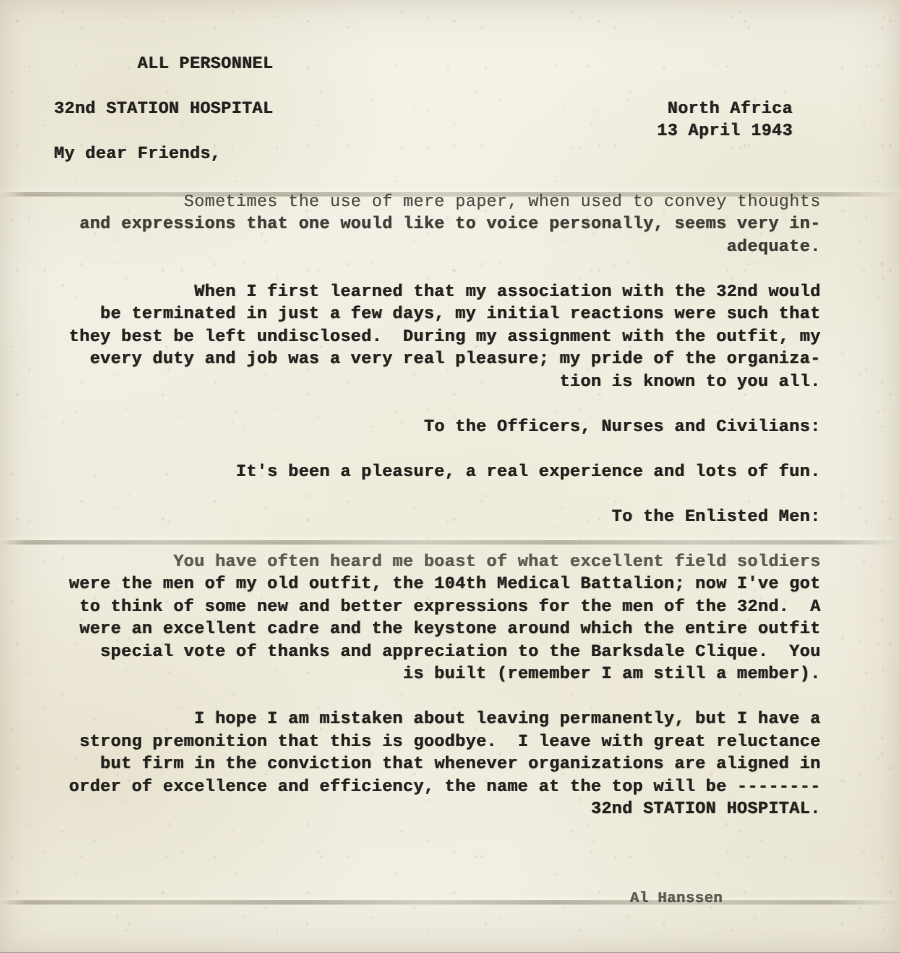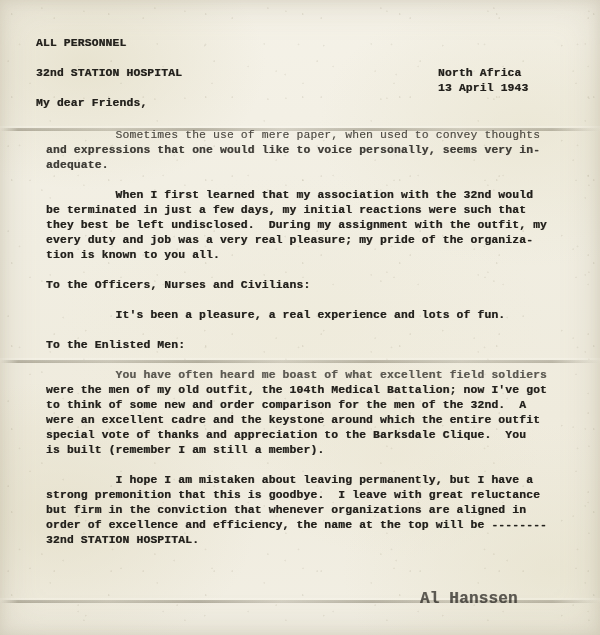--- a/index.html
+++ b/index.html
@@ -118,37 +118,37 @@
   }
 
   .tx.light {
     color: #34312b;
     font-weight: 400;
     text-shadow:
        0.4px 0 0 rgba(55,52,44,0.30),
        0 0.35px 0 rgba(55,52,44,0.16);
   }
 
-  .blk { position: absolute; }
+  .blk { position: absolute; text-align: right; }
   .blk .tx { position: static; display: block; }
 
   #addr-block  { left: 36px; top: 36px; }
   #place-block { left: 438px; top: 66px; }
   #salutation  { left: 36px; top: 96px; }
   #body-block  { left: 46px; top: 128px; }
 
   #body-block .para { margin: 0 0 15px 0; }
   #body-block .para:last-child { margin-bottom: 0; }
   #body-block .section-head { margin: 0 0 15px 0; }
 
   #signature {
     left: 420px;
     top: 592px;
   }
-  #signature .tx { font-size: 16px; }
+  #signature .tx { font-size: 10px; }
 
   .faded { opacity: 0.86; }
   .vfaded { opacity: 0.72; }
 </style>
 </head>
 <body>
 
 <div id="page">
 
   <div class="paper-base"></div>
@@ -198,21 +198,21 @@
         <span class="tx">          It's been a pleasure, a real experience and lots of fun.</span>
       </div>
 
       <div class="section-head">
         <span class="tx">To the Enlisted Men:</span>
       </div>
 
       <div class="para">
         <span class="tx vfaded">          You have often heard me boast of what excellent field soldiers</span>
         <span class="tx">were the men of my old outfit, the 104th Medical Battalion; now I've got</span>
-        <span class="tx">to think of some new and order comparison for the men of the 32nd.  A</span>
+        <span class="tx">to think of some new and better expressions for the men of the 32nd.  A</span>
         <span class="tx">were an excellent cadre and the keystone around which the entire outfit</span>
         <span class="tx">special vote of thanks and appreciation to the Barksdale Clique.  You</span>
         <span class="tx">is built (remember I am still a member).</span>
       </div>
 
       <div class="para">
         <span class="tx">          I hope I am mistaken about leaving permanently, but I have a</span>
         <span class="tx">strong premonition that this is goodbye.  I leave with great reluctance</span>
         <span class="tx">but firm in the conviction that whenever organizations are aligned in</span>
         <span class="tx">order of excellence and efficiency, the name at the top will be --------</span>

